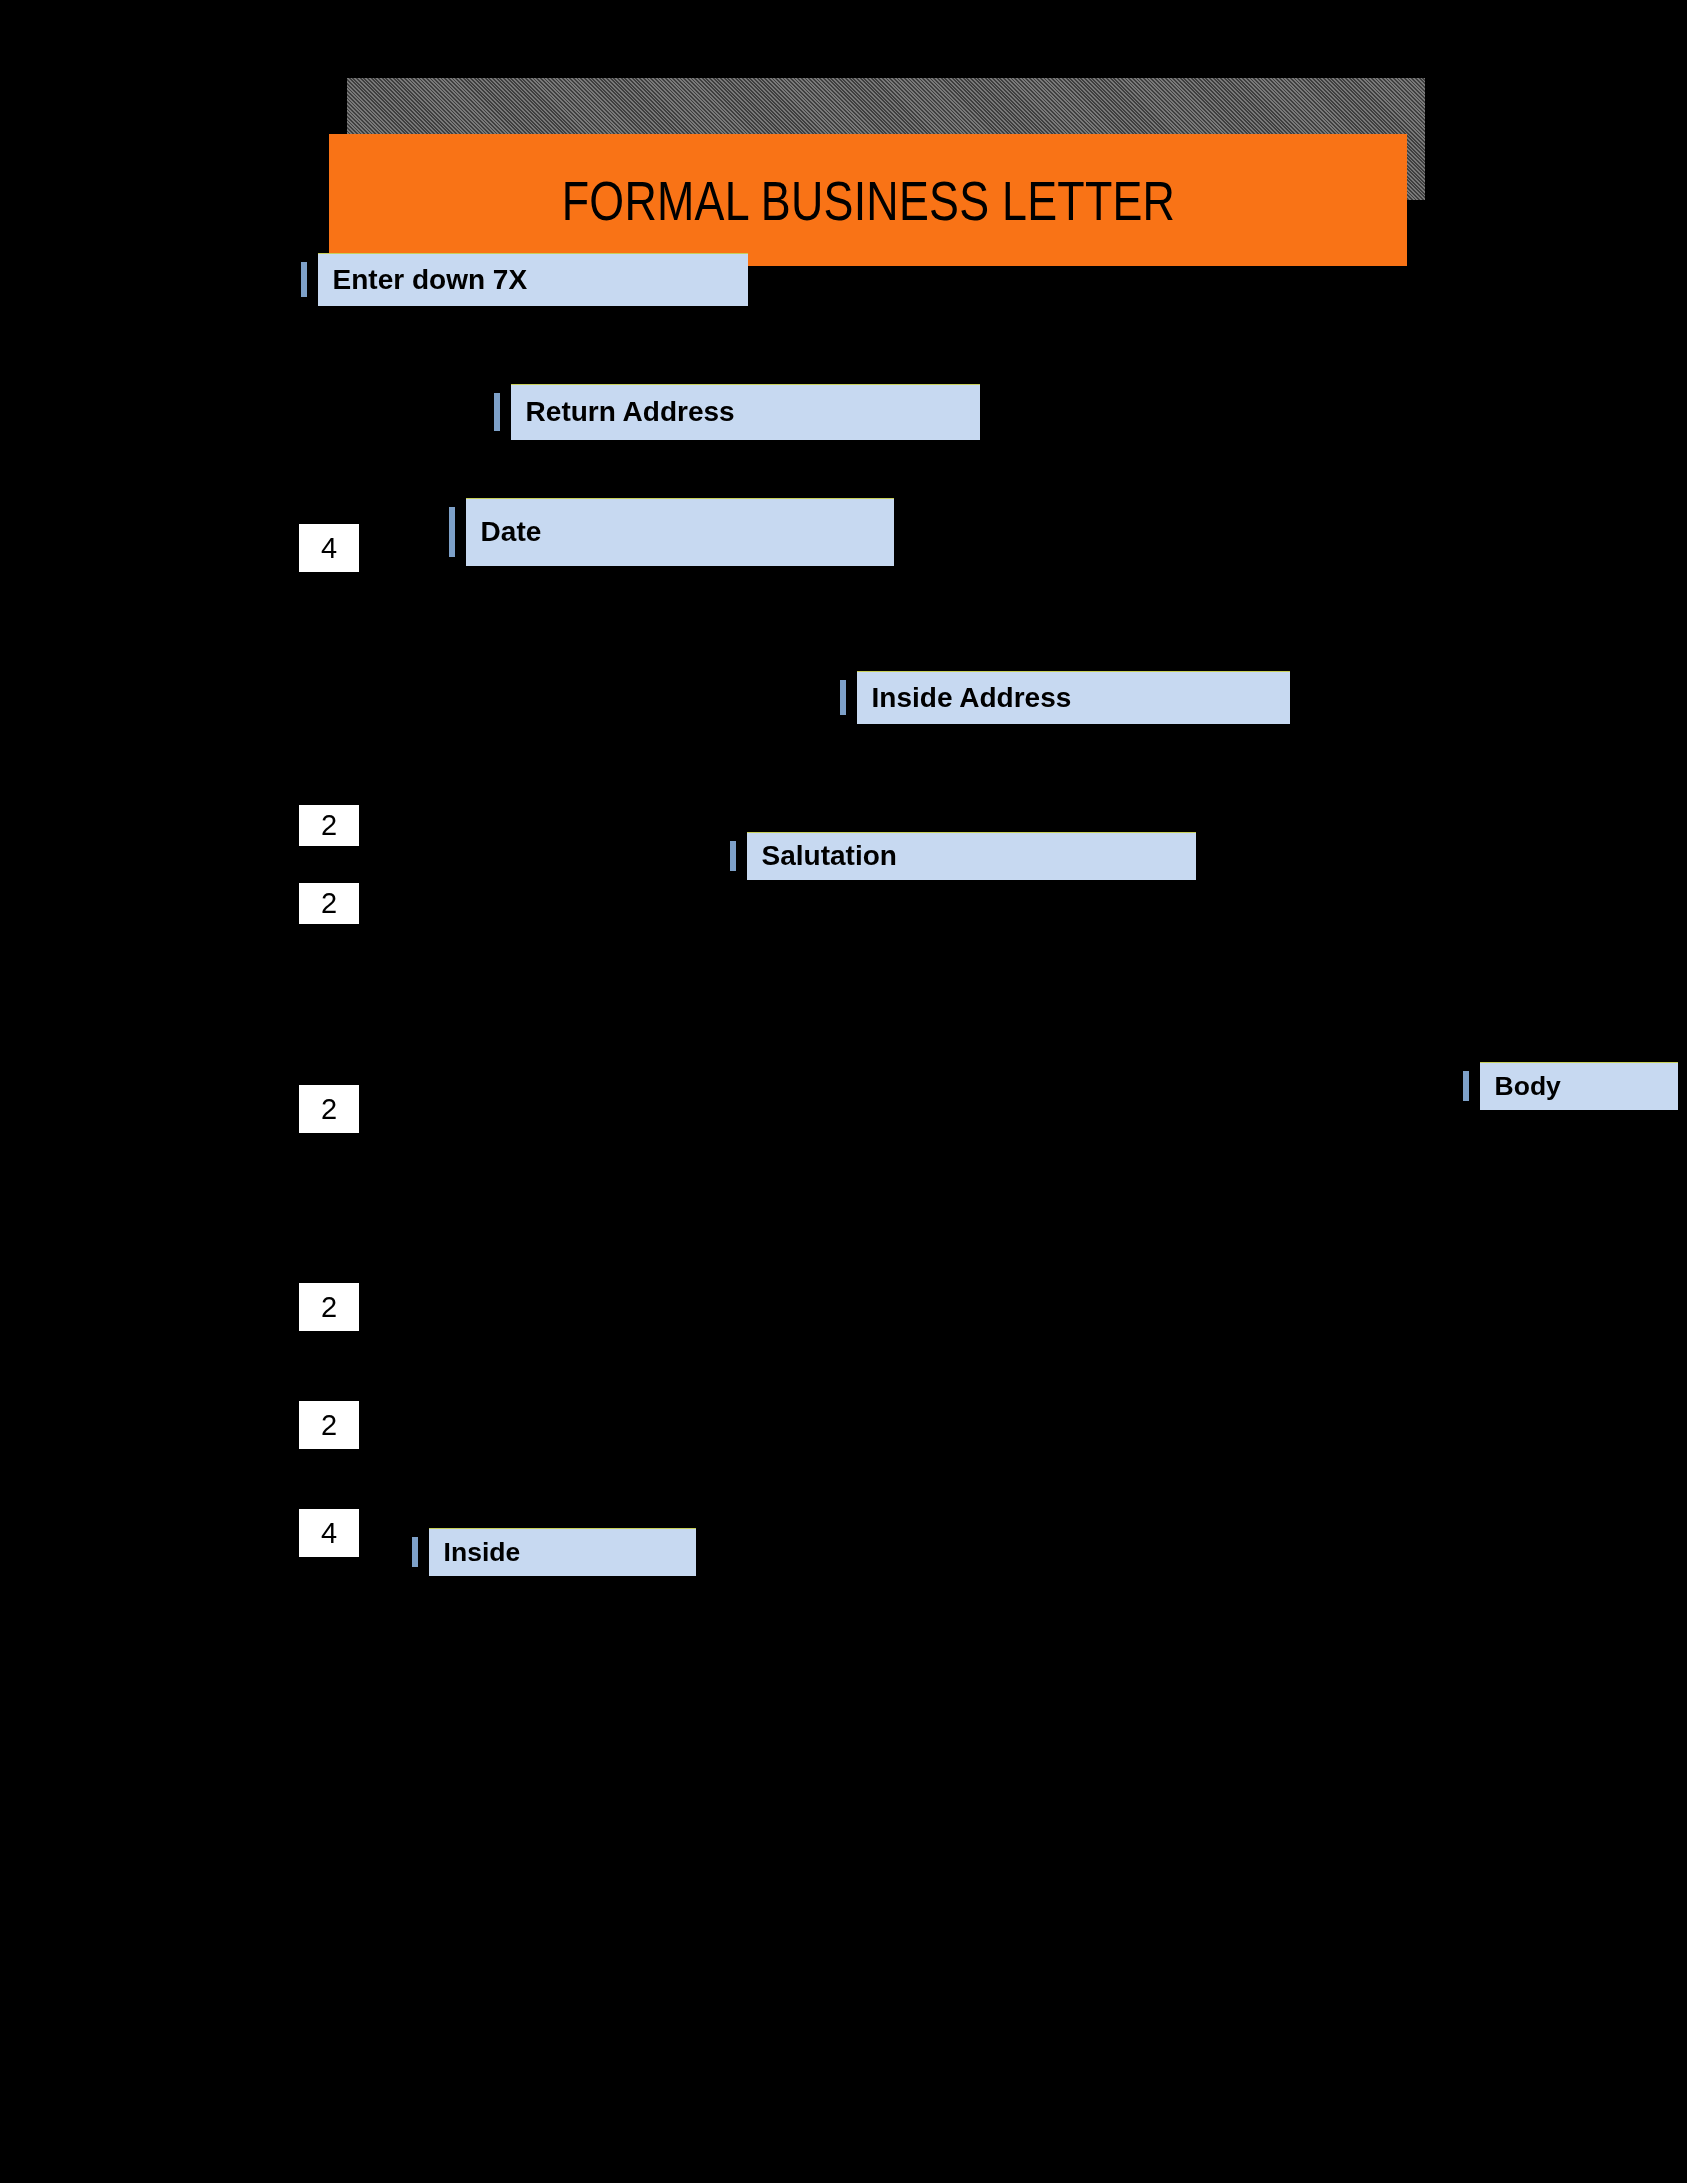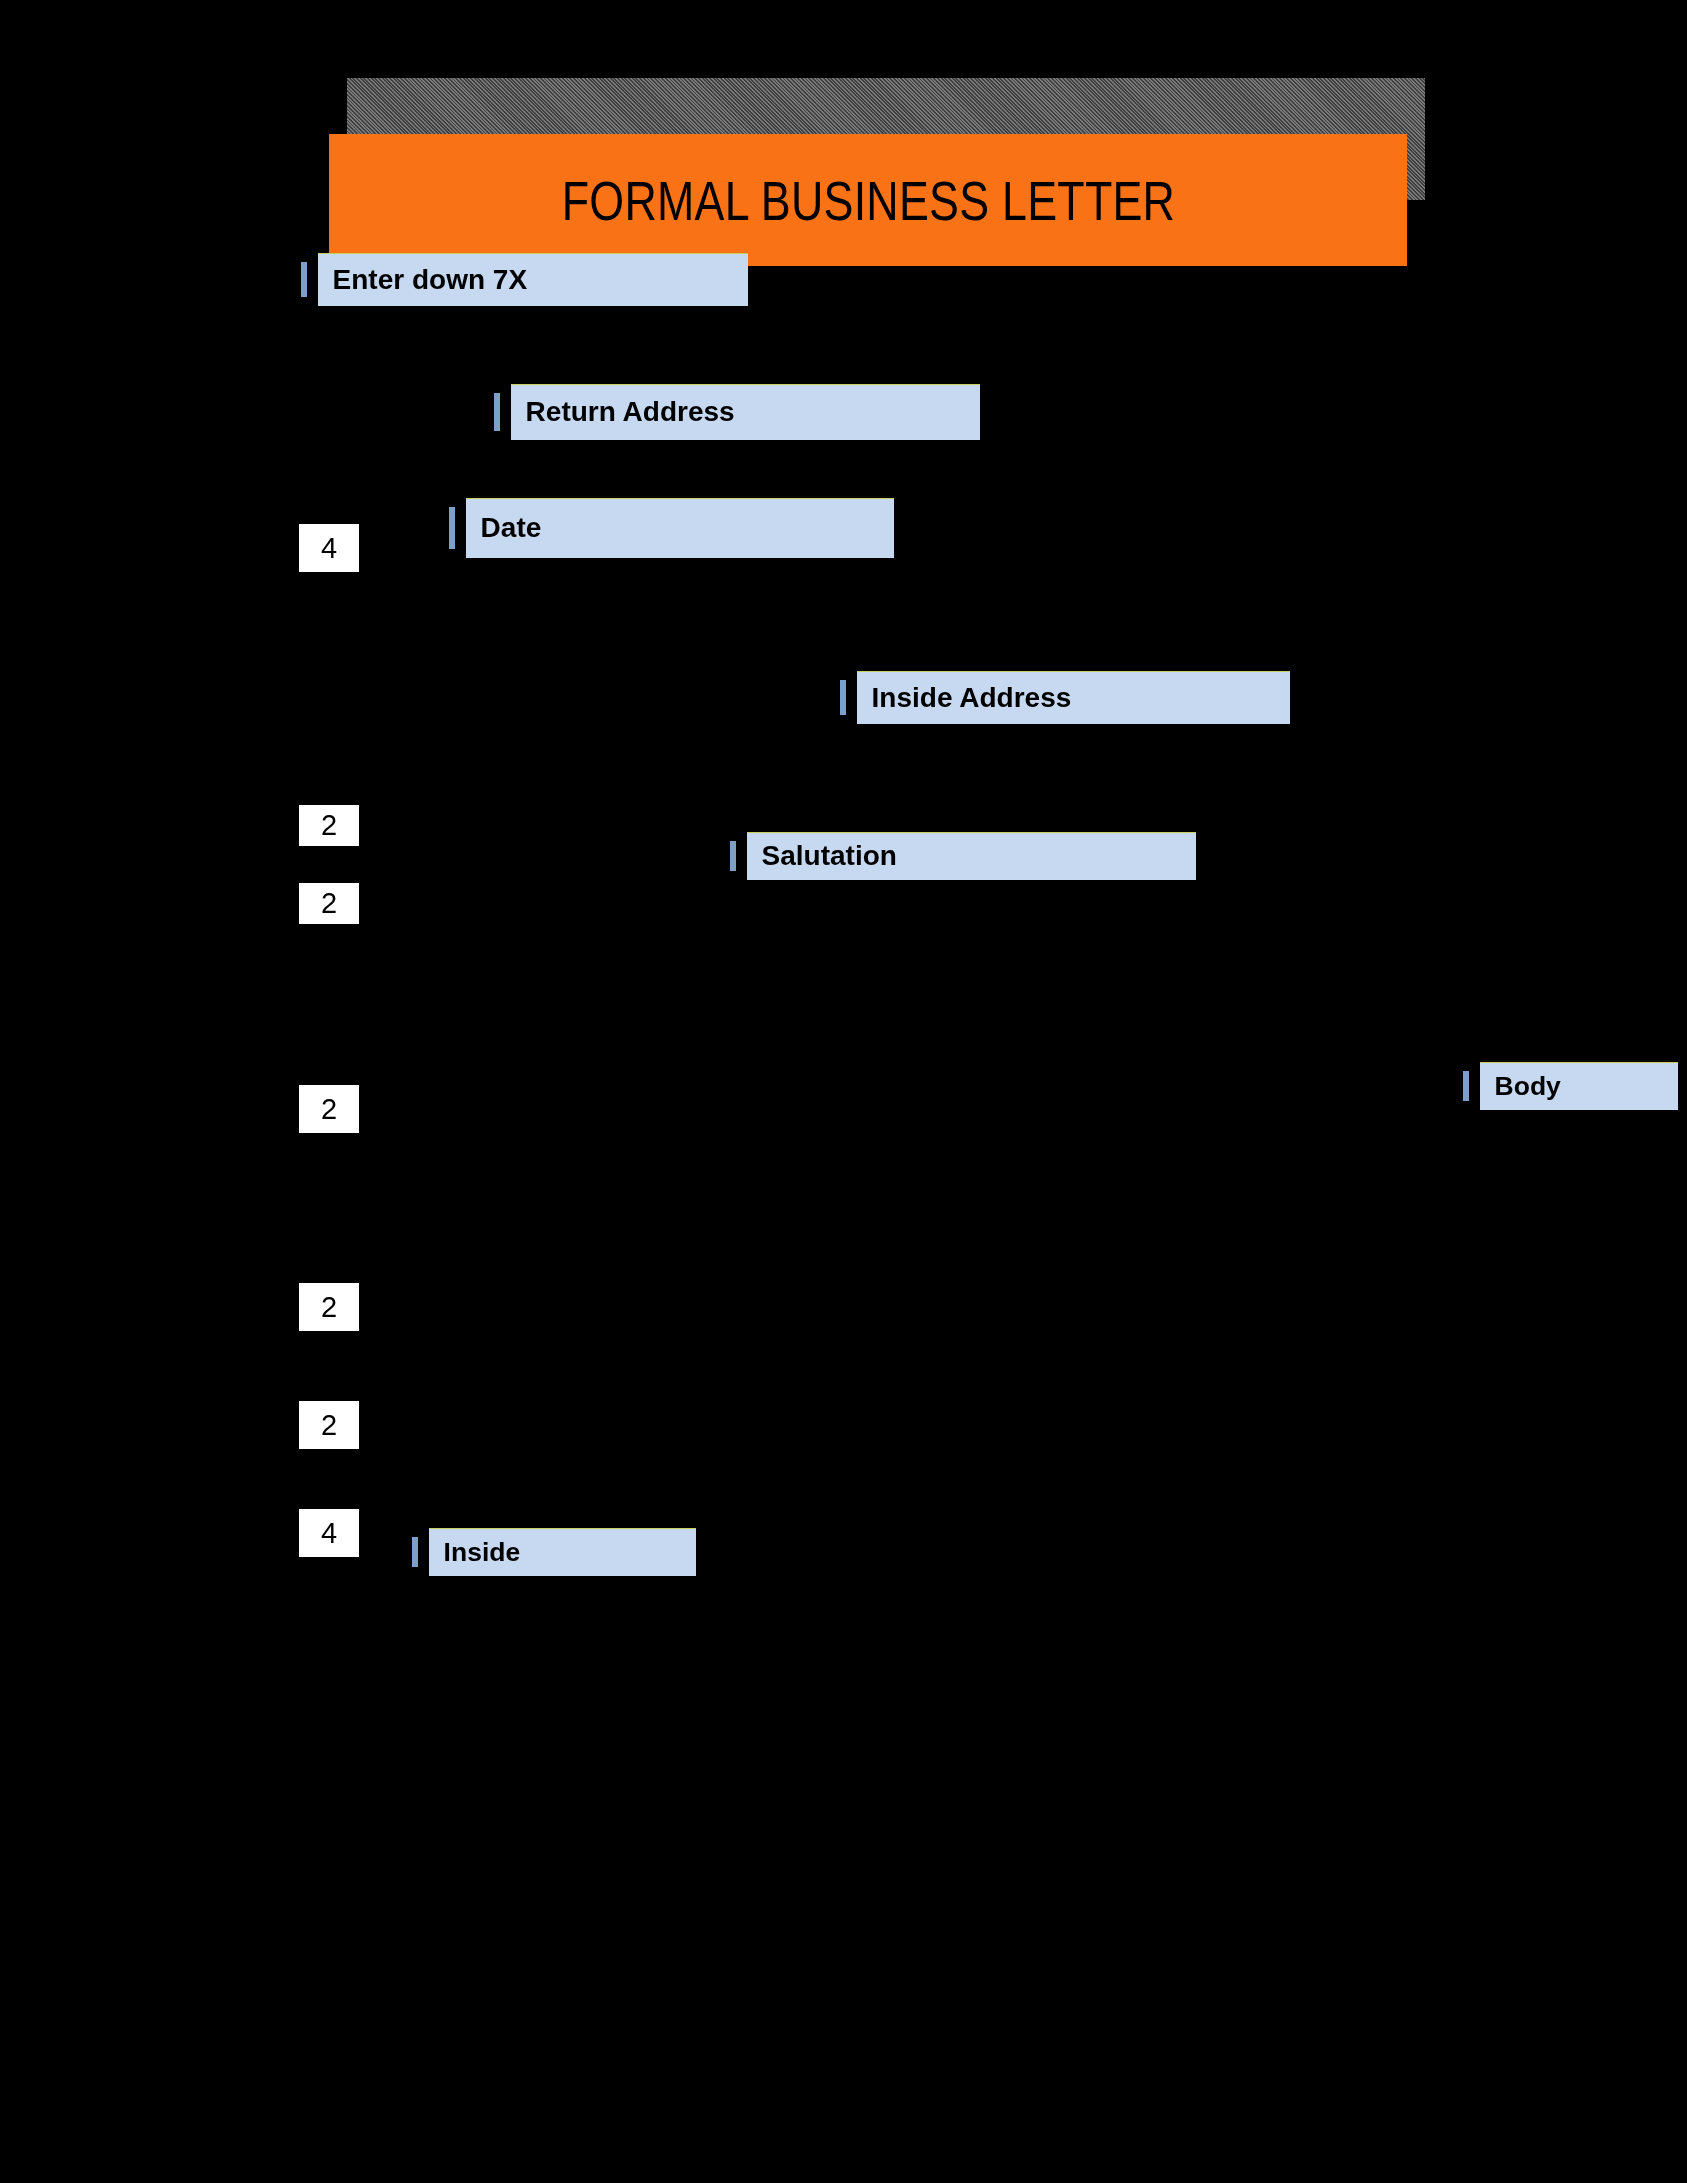--- a/index.html
+++ b/index.html
@@ -137,21 +137,21 @@
   <div class="callout" style="left:494px; top:384px; width:486px; height:56px;">
     <div class="bar"></div>
     <div class="panel"></div>
     <div class="label">Return Address</div>
   </div>
 
   <div class="numtile" style="left:299px; top:524px; width:60px; height:48px;">
     <span>4</span>
   </div>
 
-  <div class="callout" style="left:449px; top:498px; width:445px; height:60px;">
+  <div class="callout" style="left:449px; top:498px; width:445px; height:68px;">
     <div class="bar"></div>
     <div class="panel"></div>
     <div class="label">Date</div>
   </div>
 
   <div class="callout" style="left:840px; top:671px; width:450px; height:53px;">
     <div class="bar"></div>
     <div class="panel"></div>
     <div class="label">Inside Address</div>
   </div>

